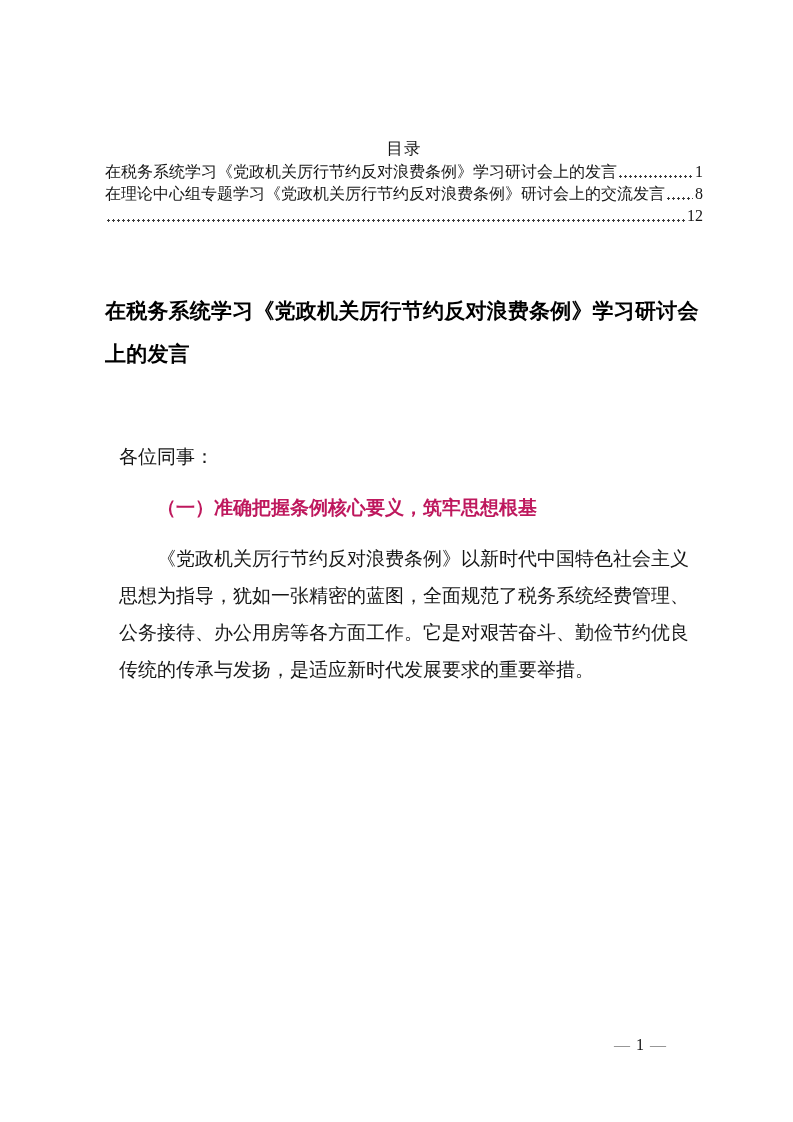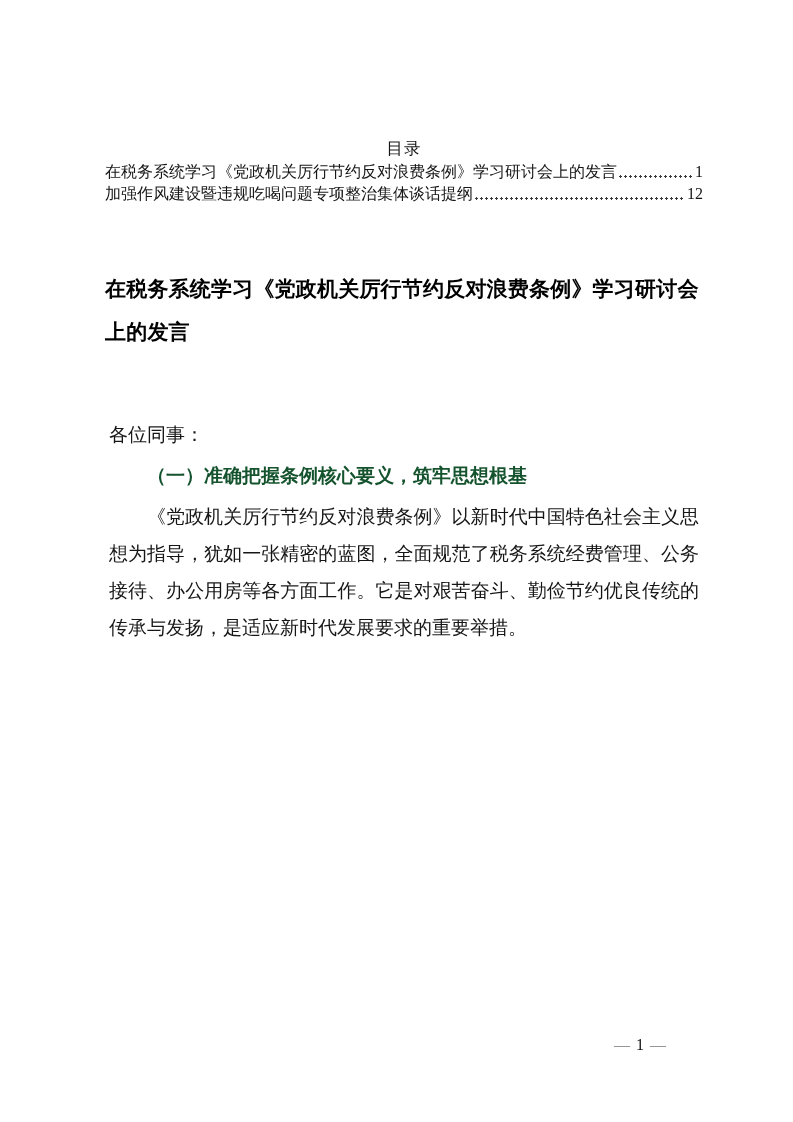--- a/index.html
+++ b/index.html
@@ -66,39 +66,39 @@
   }
 
   
   .doc-body {
     margin-top: 63px;
     font-size: 19px;
     line-height: 37px;
     text-align: justify;
   }
   .doc-body p {
-    margin: 4px;
+    margin: 14px;
     padding: 0;
   }
   .salutation {
     text-indent: 0;
   }
   .para {
     text-indent: 2em;
   }
   .heading-1 {
     text-indent: 2em;
     font-family: "Liberation Sans", "DejaVu Sans", sans-serif;
     font-weight: 700;
     color: #000000;
   }
   .heading-2 {
     text-indent: 2em;
     font-weight: 600;
-    color: #14532d;
+    color: #be185d;
     font-family: Liberation Serif, serif;
   }
 
   
   .page-footer {
     position: absolute;
     right: 121px;
     bottom: 68px;
     font-size: 16px;
     line-height: 18px;
@@ -117,23 +117,27 @@
 
   <div class="toc">
     <div class="toc-title">目录</div>
 
     <div class="toc-entry">
       <span class="toc-text">在税务系统学习《党政机关厉行节约反对浪费条例》学习研讨会上的发言</span>
       <span class="toc-dots"></span>
       <span class="toc-page">1</span>
     </div>
 
+    <div class="toc-entry">
+      <span class="toc-text">在理论中心组专题学习《党政机关厉行节约反对浪费条例》研讨会上的交流发言</span>
+      <span class="toc-dots"></span>
+      <span class="toc-page">8</span>
+    </div>
 
     <div class="toc-entry">
-      <span class="toc-text">加强作风建设暨违规吃喝问题专项整治集体谈话提纲</span>
       <span class="toc-dots"></span>
       <span class="toc-page">12</span>
     </div>
   </div>
 
   <h1 class="doc-title">在税务系统学习《党政机关厉行节约反对浪费条例》学习研讨会上的发言</h1>
 
   <div class="doc-body">
     <p class="salutation">各位同事：</p>
     <p class="heading-2">（一）准确把握条例核心要义，筑牢思想根基</p>

